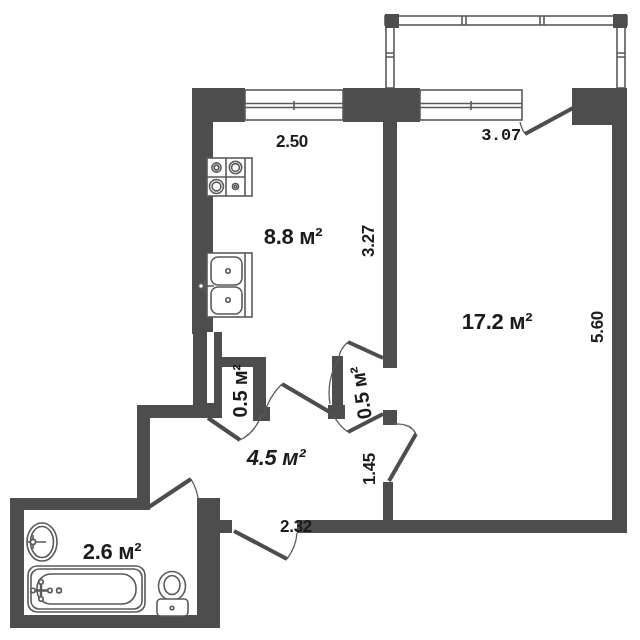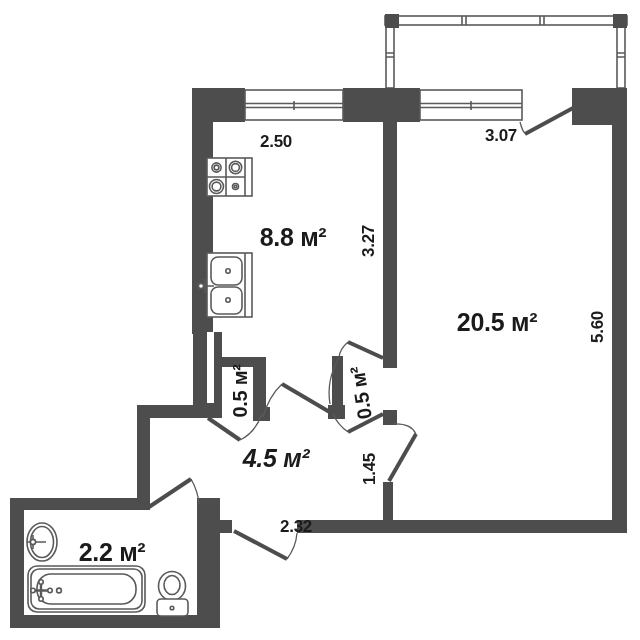--- a/index.html
+++ b/index.html
@@ -1,21 +1,21 @@
 <!DOCTYPE html>
 <html><head>
 <meta charset="utf-8">
 <style>
   html,body{margin:0;padding:0;background:#fff;}
   .plan{position:relative;width:640px;height:640px;background:#fff;overflow:hidden;
         font-family:"Liberation Sans", sans-serif;color:#1b1b1b;}
   .plan svg{position:absolute;left:0;top:0;}
   .lbl{position:absolute;transform:translate(-50%,-50%);white-space:nowrap;
        font-weight:bold;line-height:1;letter-spacing:-0.3px;}
-  .area{font-size:25px;}
+  .area{font-size:22px;}
   .dim{font-size:17px;}
   .closet{font-size:20px;}
   .rot{transform:translate(-50%,-50%) rotate(-90deg);}
   .rot99{transform:translate(-50%,-50%) rotate(-99deg);}
 </style>
 </head>
 <body>
 
 <div class="plan">
 
@@ -154,26 +154,26 @@
 
   <g stroke="#5a5a5a" stroke-width="1.6" fill="#fff">
     <ellipse cx="172" cy="586" rx="13.5" ry="14.5"></ellipse>
     <ellipse cx="172" cy="585" rx="8" ry="9.5" fill="none"></ellipse>
     <rect x="157" y="599" width="31" height="17" rx="4"></rect>
     <circle cx="172" cy="608" r="1.8" fill="none"></circle>
   </g>
 </svg>
 
   <div class="lbl area" style="left:293px;top:237px;">8.8 м²</div>
-  <div class="lbl area" style="left:497px;top:322px;">20.5 м²</div>
+  <div class="lbl area" style="left:497px;top:322px;">17.2 м²</div>
   <div class="lbl area" style="left:276px;top:458px;font-style:italic;">4.5 м²</div>
-  <div class="lbl area" style="left:112px;top:552px;">2.2 м²</div>
+  <div class="lbl area" style="left:112px;top:552px;">2.6 м²</div>
   <div class="lbl closet rot" style="left:240px;top:391px;">0.5 м²</div>
   <div class="lbl closet rot99" style="left:361px;top:393px;">0.5 м²</div>
 
-  <div class="lbl dim" style="left:276px;top:141px;">2.50</div>
-  <div class="lbl dim" style="left:501px;top:135px;">3.07</div>
+  <div class="lbl dim" style="left:292px;top:141px;">2.50</div>
+  <div class="lbl dim" style="left:501px;top:135px;font-family:Liberation Mono, monospace;">3.07</div>
   <div class="lbl dim rot" style="left:368px;top:241px;">3.27</div>
   <div class="lbl dim rot" style="left:597px;top:327px;">5.60</div>
   <div class="lbl dim rot" style="left:369px;top:469px;">1.45</div>
   <div class="lbl dim" style="left:296px;top:526px;">2.32</div>
 
 </div>
 
 </body></html>

